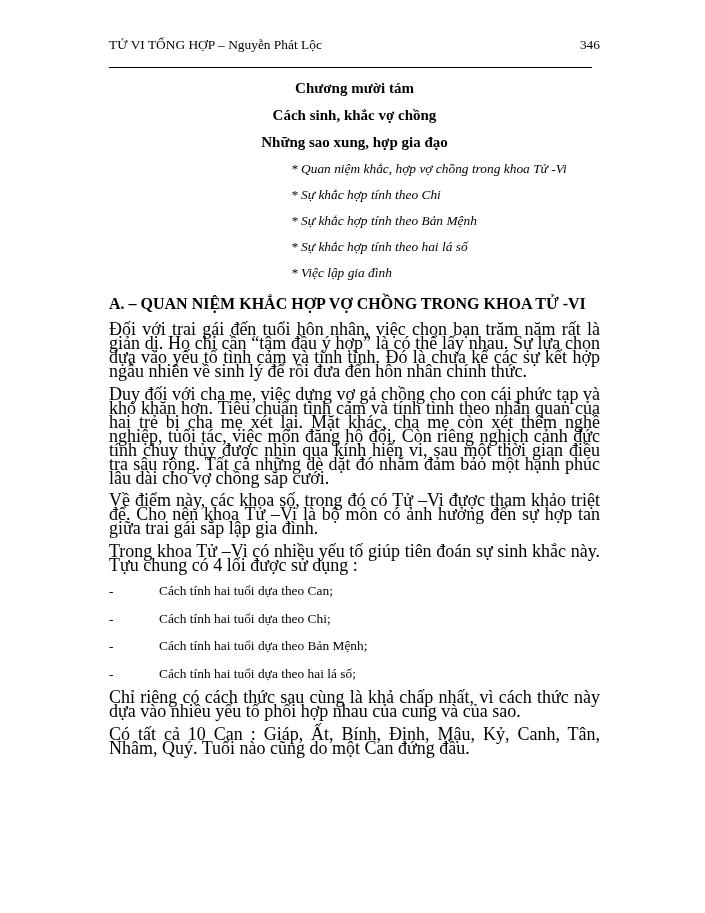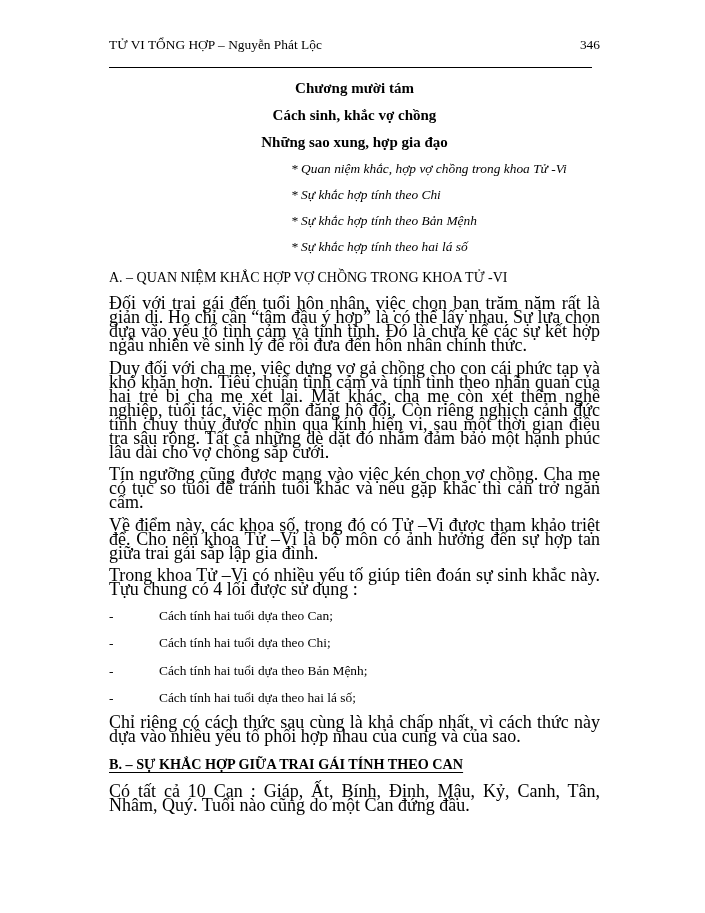--- a/index.html
+++ b/index.html
@@ -41,22 +41,22 @@
   .toc {
     margin: 0 0 2px 182px;
   }
   .toc-item {
     font-size: 13.4px;
     line-height: 26px;
     white-space: nowrap;
     font-style: italic;
   }
   .section-heading-a {
-    font-weight: normal;
-    font-size: 14px;
+    font-weight: bold;
+    font-size: 16px;
     margin: 7px 0 8px 0;
     line-height: 21px;
   }
   .para {
     font-size: 18px;
     line-height: 14px;
     text-align: justify;
     margin: 0 0 8.5px 0;
   }
   .dash-list {
@@ -97,27 +97,27 @@
 
   <h2 class="chapter-heading">Chương mười tám</h2>
   <h2 class="chapter-heading">Cách sinh, khắc vợ chồng</h2>
   <h2 class="chapter-heading">Những sao xung, hợp gia đạo</h2>
 
   <div class="toc">
     <div class="toc-item">* Quan niệm khắc, hợp vợ chồng trong khoa Tử -Vi</div>
     <div class="toc-item">* Sự khắc hợp tính theo Chi</div>
     <div class="toc-item">* Sự khắc hợp tính theo Bản Mệnh</div>
     <div class="toc-item">* Sự khắc hợp tính theo hai lá số</div>
+    <div class="toc-item">* Việc lập gia đình</div>
   </div>
 
   <h3 class="section-heading-a">A. – QUAN NIỆM KHẮC HỢP VỢ CHỒNG TRONG KHOA TỬ -VI</h3>
 
   <p class="para">Đối với trai gái đến tuổi hôn nhân, việc chọn bạn trăm năm rất là giản dị. Họ chỉ cần “tâm đầu ý hợp” là có thể lấy nhau. Sự lựa chọn dựa vào yếu tố tình cảm và tính tình. Đó là chưa kể các sự kết hợp ngẫu nhiên về sinh lý để rồi đưa đến hôn nhân chính thức.</p>
   <p class="para">Duy đối với cha mẹ, việc dựng vợ gả chồng cho con cái phức tạp và khó khăn hơn. Tiêu chuẩn tình cảm và tính tình theo nhãn quan của hai trẻ bị cha mẹ xét lại. Mặt khác, cha mẹ còn xét thêm nghề nghiệp, tuổi tác, việc môn đăng hộ đối. Còn riêng nghịch cảnh đức tính chuy thủy được nhìn qua kính hiển vi, sau một thời gian điều tra sâu rộng. Tất cả những dè dặt đó nhằm đảm bảo một hạnh phúc lâu dài cho vợ chồng sắp cưới.</p>
-  <p class="para">Tín ngưỡng cũng được mang vào việc kén chọn vợ chồng. Cha mẹ có tục so tuổi để tránh tuổi khắc và nếu gặp khắc thì cản trở ngăn cấm.</p>
   <p class="para">Về điểm này, các khoa số, trong đó có Tử –Vi được tham khảo triệt để. Cho nên khoa Tử –Vi là bộ môn có ảnh hưởng đến sự hợp tan giữa trai gái sắp lập gia đình.</p>
   <p class="para">Trong khoa Tử –Vi có nhiều yếu tố giúp tiên đoán sự  sinh khắc này. Tựu chung có 4 lối được sử dụng :</p>
 
   <div class="dash-list">
     <div class="dash-row">
       <span class="dash-bullet">-</span>
       <span>Cách tính hai tuổi dựa theo Can;</span>
     </div>
     <div class="dash-row">
       <span class="dash-bullet">-</span>
@@ -128,17 +128,16 @@
       <span>Cách tính hai tuổi dựa theo Bản Mệnh;</span>
     </div>
     <div class="dash-row">
       <span class="dash-bullet">-</span>
       <span>Cách tính hai tuổi dựa theo hai lá số;</span>
     </div>
   </div>
 
   <p class="para">Chỉ riêng có cách thức sau cùng là khả chấp nhất, vì cách thức này dựa vào nhiều yếu tố phối hợp nhau của cung và của sao.</p>
 
-  <h3 class="section-heading-b"><span class="underlined">B. – SỰ KHẮC HỢP GIỮA TRAI GÁI TÍNH THEO CAN</span></h3>
 
   <p class="para">Có tất cả 10 Can : Giáp, Ất, Bính, Đinh, Mậu, Kỷ, Canh, Tân, Nhâm, Quý. Tuổi nào cũng do một Can đứng đầu.</p>
 
 </div>
 
 </body></html>

